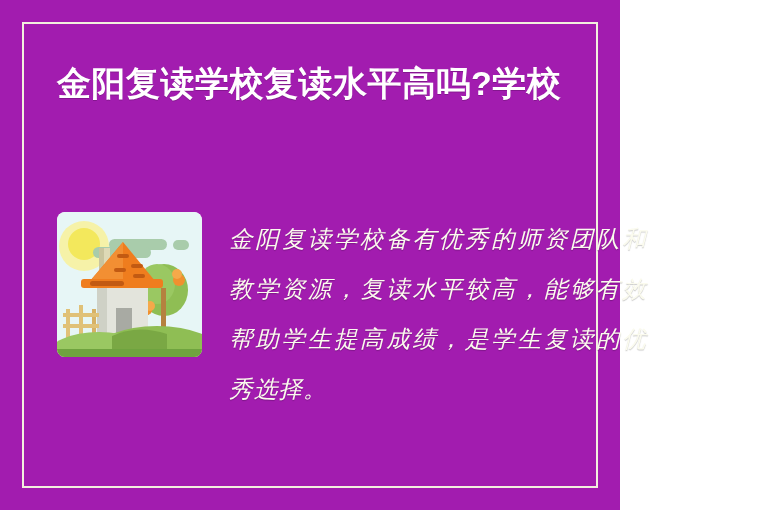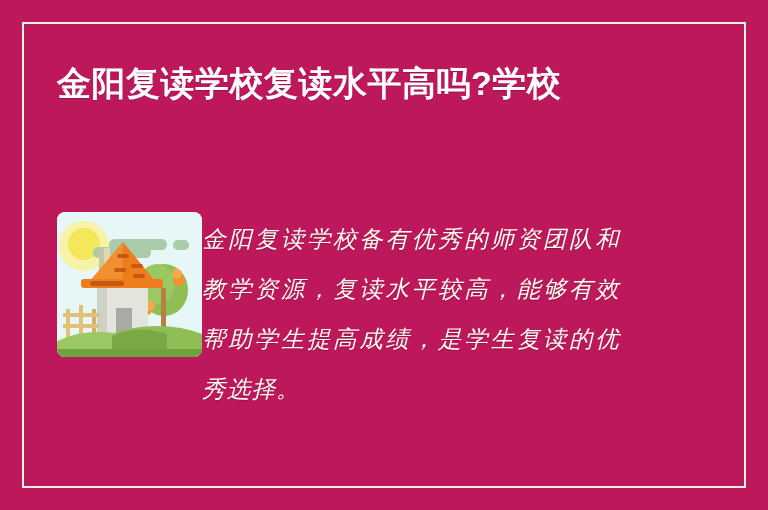--- a/index.html
+++ b/index.html
@@ -8,23 +8,23 @@
   }
   body {
     width: 768px;
     height: 510px;
     overflow: hidden;
     font-family: "Liberation Sans", "DejaVu Sans", sans-serif;
   }
 
   #poster {
     position: relative;
-    width: 768px;
+    width: 620px;
     height: 510px;
-    background: #be185d;
+    background: #a21caf;
     box-sizing: border-box;
   }
 
   
   #frame {
     position: absolute;
     left: 22px;
     top: 22px;
     right: 22px;
     bottom: 22px;
@@ -67,20 +67,21 @@
     height: 145px;
     flex: 0 0 145px;
     border-radius: 8px;
     overflow: hidden;
     background: #ffffff;
   }
   .ill-svg { display:block; width:145px; height:145px; }
 
   
   #body-block {
+    margin-left: 27px;
     flex: 1 1 auto;
     padding-top: 2px;
   }
   #body-text {
     color: #fbfbee;
     font-family: "Liberation Serif", "DejaVu Serif", serif;
     font-style: italic;
     font-size: 23.5px;
     line-height: 50px;
     letter-spacing: 1.2px;

